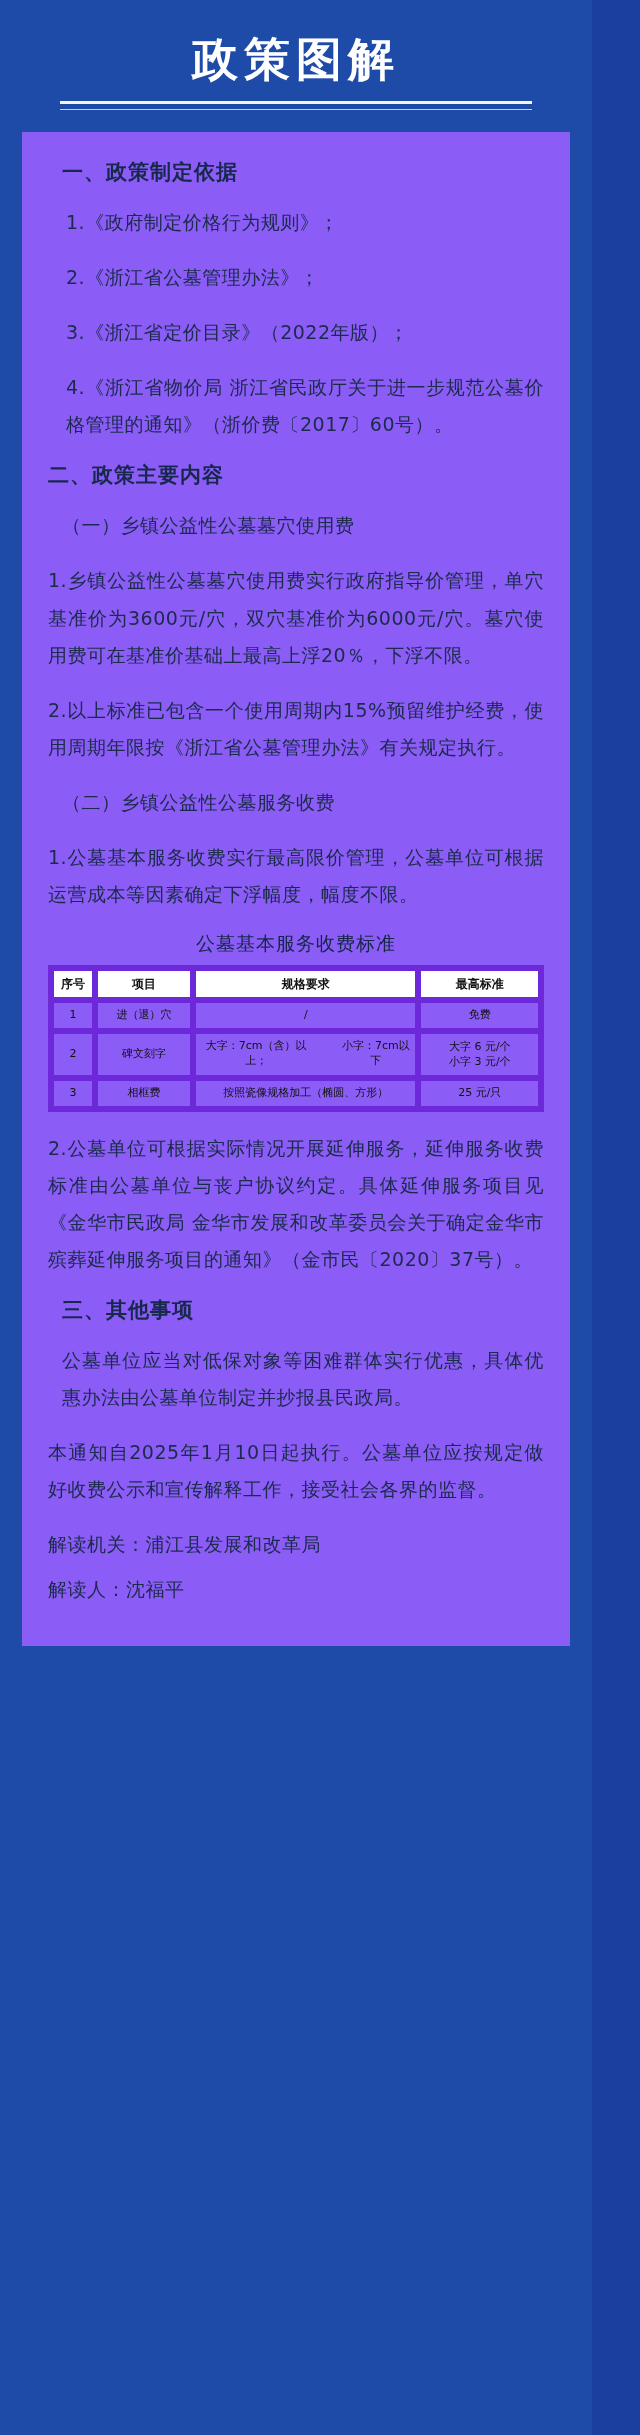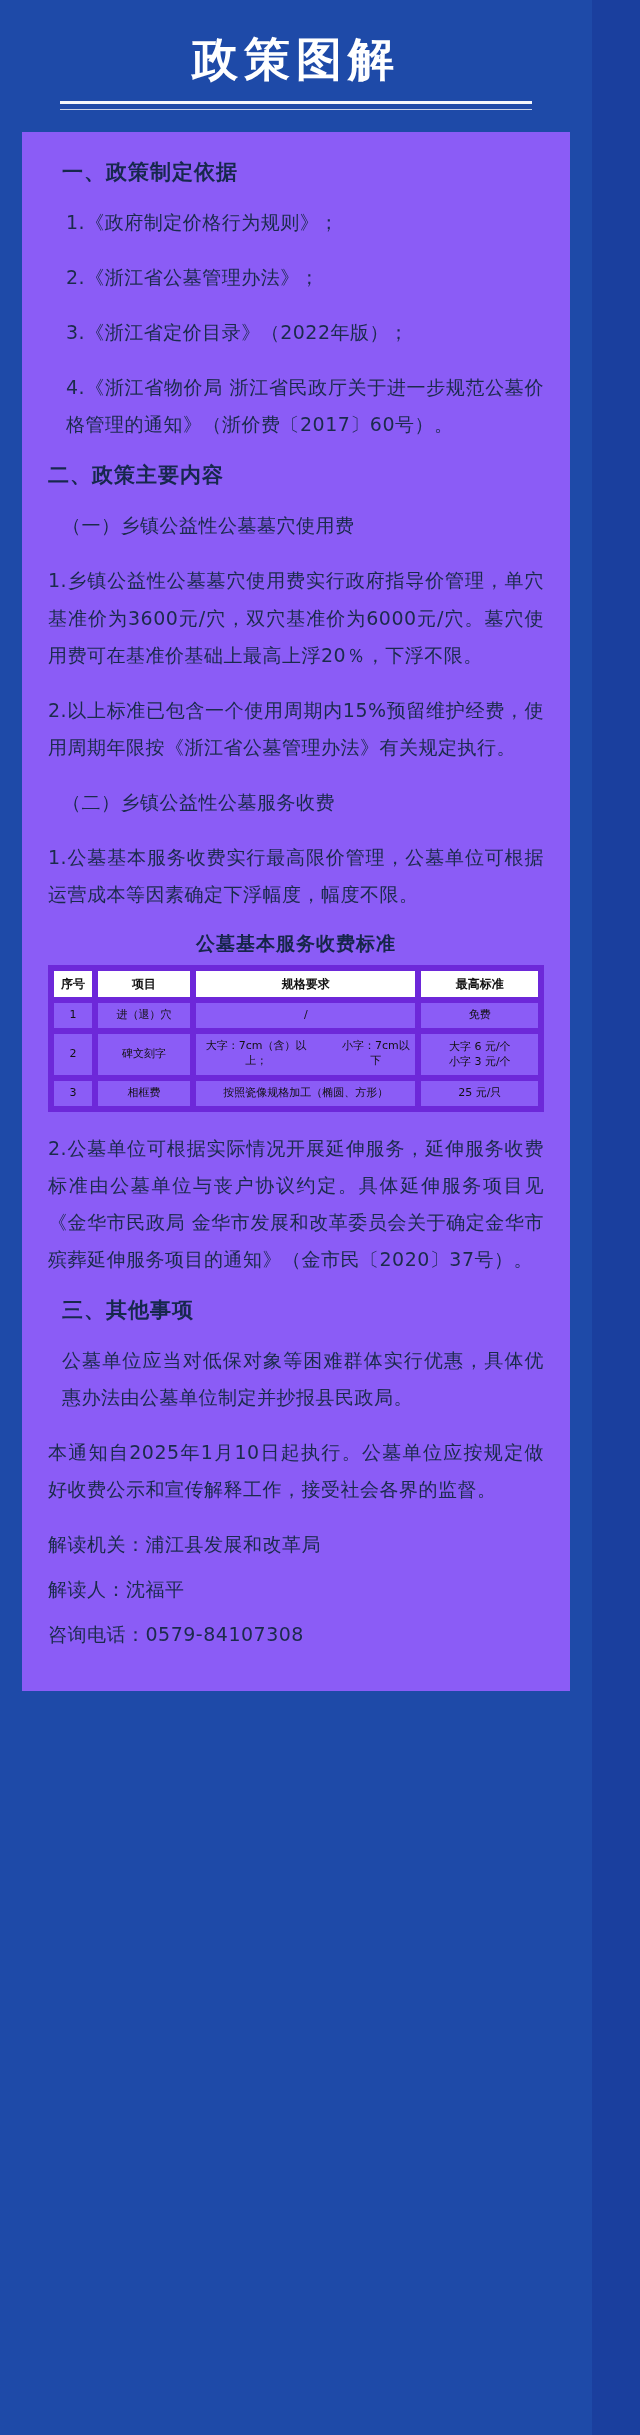--- a/index.html
+++ b/index.html
@@ -74,21 +74,21 @@
   }
   .para.indent1 {
     padding-left: 18px;
   }
   .para.indent2 {
     padding-left: 14px;
   }
   .table-title {
     text-align: center;
     font-size: 19px;
-    font-weight: bold;
+    font-weight: normal;
     color: #16264a;
     margin: 18px 0 8px 0;
     letter-spacing: 1px;
   }
   table.fee {
     width: 100%;
     border-collapse: collapse;
     font-size: 11px;
     color: #111;
   }
@@ -197,17 +197,16 @@
 
     <div class="para">2.公墓单位可根据实际情况开展延伸服务，延伸服务收费标准由公墓单位与丧户协议约定。具体延伸服务项目见《金华市民政局 金华市发展和改革委员会关于确定金华市殡葬延伸服务项目的通知》（金市民〔2020〕37号）。</div>
 
     <div class="sec-head indent">三、其他事项</div>
     <div class="para indent2">公墓单位应当对低保对象等困难群体实行优惠，具体优惠办法由公墓单位制定并抄报县民政局。</div>
     <div class="para">本通知自2025年1月10日起执行。公墓单位应按规定做好收费公示和宣传解释工作，接受社会各界的监督。</div>
 
     <div class="tail">
       <div class="para">解读机关：浦江县发展和改革局</div>
       <div class="para">解读人：沈福平</div>
-      <div class="para">咨询电话：0579-84107308</div>
     </div>
 
   </div>
 </div>
 
 </body></html>

